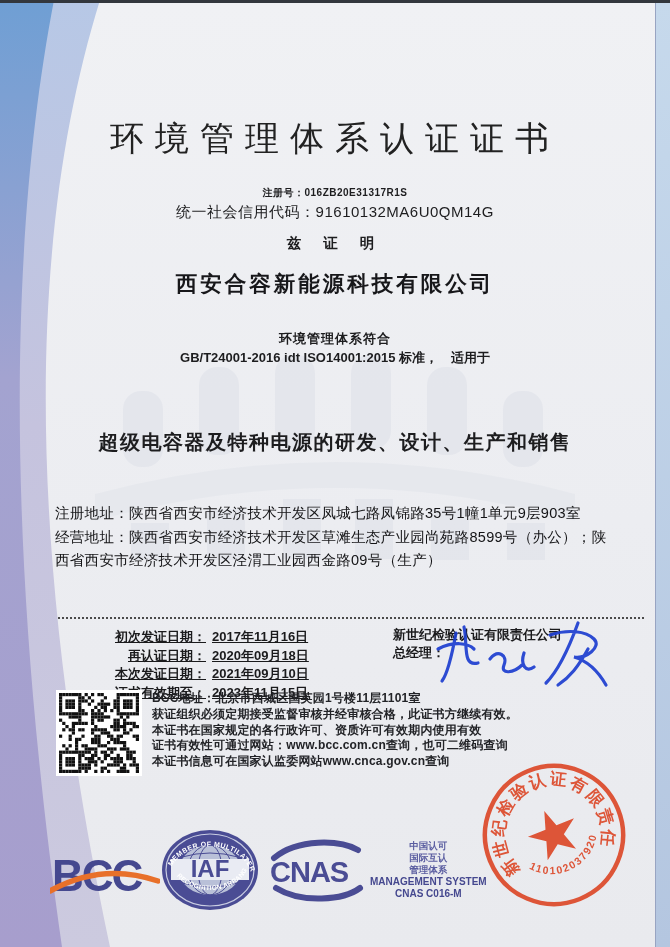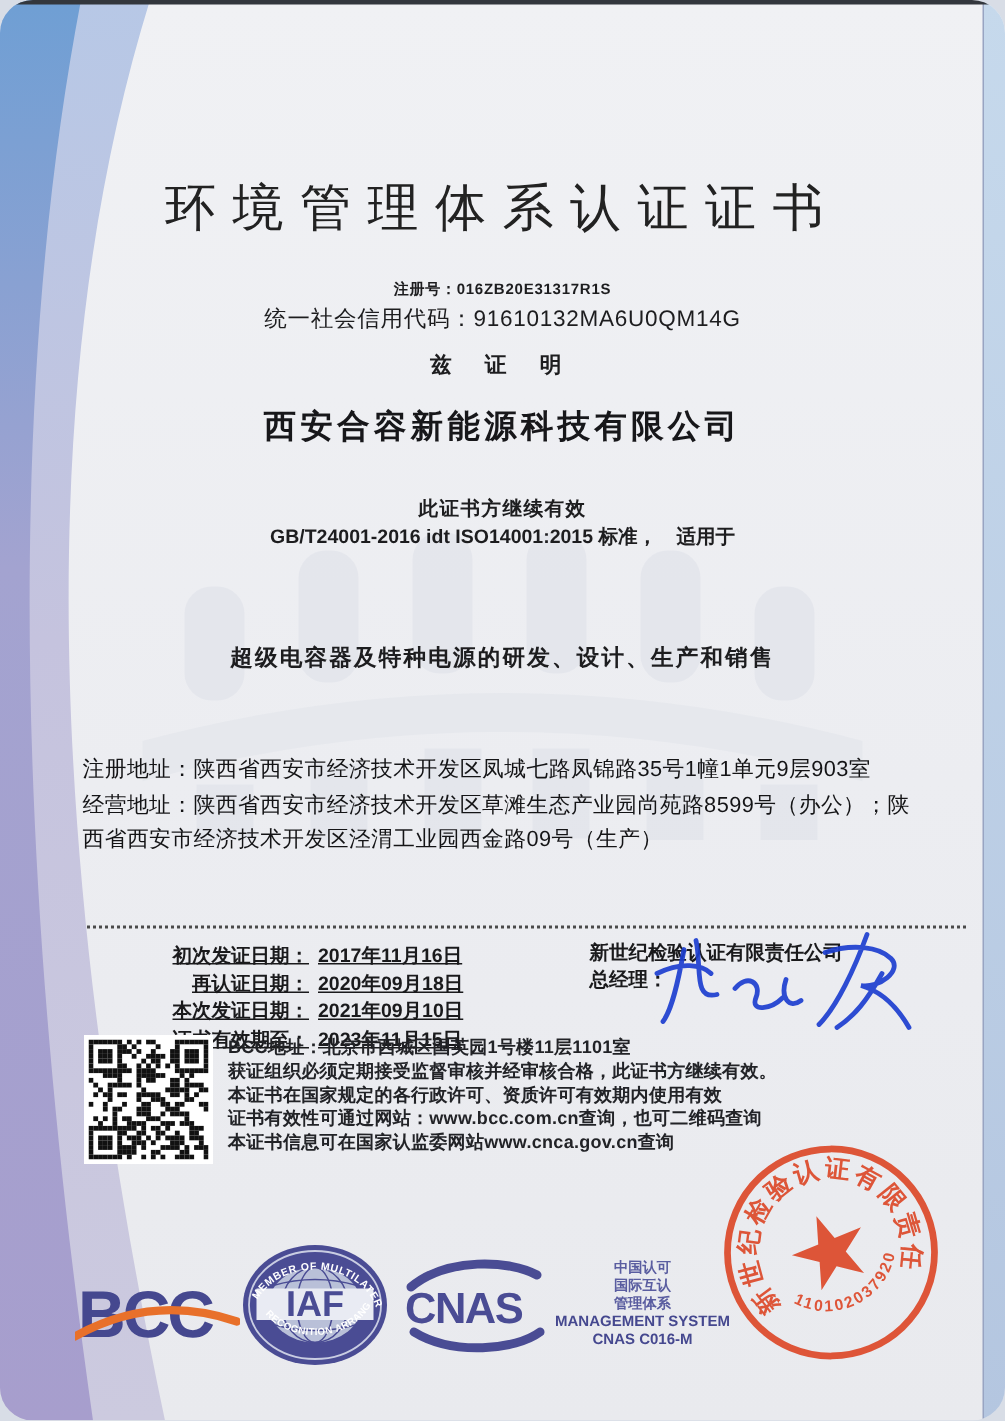--- a/index.html
+++ b/index.html
@@ -1,33 +1,33 @@
 <!DOCTYPE html>
 <html><head>
 <meta charset="utf-8">
 <style>
   * { margin:0; padding:0; box-sizing:border-box; }
   body { width:670px; height:947px; font-family:"Liberation Sans", sans-serif; background:#d8dde6; overflow:hidden; }
-  #page { position:relative; width:670px; height:947px; background:linear-gradient(180deg,#f0f1f4 0%,#ecedf1 55%,#e9eaee 100%); overflow:hidden;border-radius:22px; }
+  #page { position:relative; width:670px; height:947px; background:linear-gradient(180deg,#f0f1f4 0%,#ecedf1 55%,#e9eaee 100%); overflow:hidden; }
 
   .edge-top { position:absolute; top:0; left:0; width:670px; height:3px; background:#33373d; z-index:9; }
   .edge-right { position:absolute; top:0; right:0; width:15px; height:947px; background:linear-gradient(180deg,#c6d9ec,#b4c6e0); border-left:1px solid #98a4c2; z-index:8; }
 
   .left-curves { position:absolute; top:0; left:0; width:140px; height:947px; z-index:3; }
   .watermark { position:absolute; left:95px; top:345px; width:480px; height:215px; opacity:.5; z-index:1; }
 
   .txt { position:absolute; left:0; width:670px; text-align:center; color:#1d1d1f; z-index:4; }
   .title { top:116px; font-family:"DejaVu Serif", serif; font-size:34px; letter-spacing:11px; color:#222; font-weight:500; }
   .regline { top:186px; font-size:10px; font-weight:700; letter-spacing:.5px;text-align:center; }
   .creditline { top:203px; font-size:15px; font-weight:400; letter-spacing:.5px; }
   .certify { top:234px; font-size:14.5px; font-weight:700; letter-spacing:9px; }
   .company { top:269px; font-size:21.5px; font-weight:600; letter-spacing:3px; color:#17171a; }
   .sysline { top:330px; font-size:13px; font-weight:700; letter-spacing:1px; }
   .stdline { top:349px; font-size:13px; font-weight:600; }
-  .scope { top:429px; font-size:15px; font-weight:700; letter-spacing:1.5px; z-index:4; }
+  .scope { top:429px; font-size:20px; font-weight:700; letter-spacing:1.5px; z-index:4; }
 
   .addr-block { position:absolute; top:502px; left:55px; width:565px; z-index:4; text-align:left;
                 font-size:14.5px; font-weight:400; color:#141416; line-height:23px; letter-spacing:.3px; }
   .addr-block p { margin-bottom:1px; }
 
   .divider { position:absolute; top:617px; left:58px; width:586px; border-top:2px dotted #4a4a4a; z-index:4; }
 
   .dates { position:absolute; top:628px; left:88px; z-index:4; font-size:13px; font-weight:700; color:#1a1a1c; }
   .dates .row { display:flex; line-height:18.5px;text-decoration:underline; }
   .dates .lbl { width:118px; text-align:right; }
@@ -97,21 +97,21 @@
   <div class="txt title">环境管理体系认证证书</div>
   <div class="txt regline">
     <span>注册号：</span><span>016ZB20E31317R1S</span>
   </div>
   <div class="txt creditline">
     <span>统一社会信用代码：</span><span>91610132MA6U0QM14G</span>
   </div>
 
   <div class="txt certify">兹  证  明</div>
   <div class="txt company">西安合容新能源科技有限公司</div>
-  <div class="txt sysline">此证书方继续有效</div>
+  <div class="txt sysline">环境管理体系符合</div>
   <div class="txt stdline">GB/T24001-2016 idt ISO14001:2015 标准，　适用于</div>
   <div class="txt scope">超级电容器及特种电源的研发、设计、生产和销售</div>
 
   <div class="addr-block">
     <p><span>注册地址：</span><span>陕西省西安市经济技术开发区凤城七路凤锦路35号1幢1单元9层903室</span></p>
     <p><span>经营地址：</span><span>陕西省西安市经济技术开发区草滩生态产业园尚苑路8599号（办公）；陕西省西安市经济技术开发区泾渭工业园西金路09号（生产）</span></p>
   </div>
 
   <div class="divider"></div>
 

